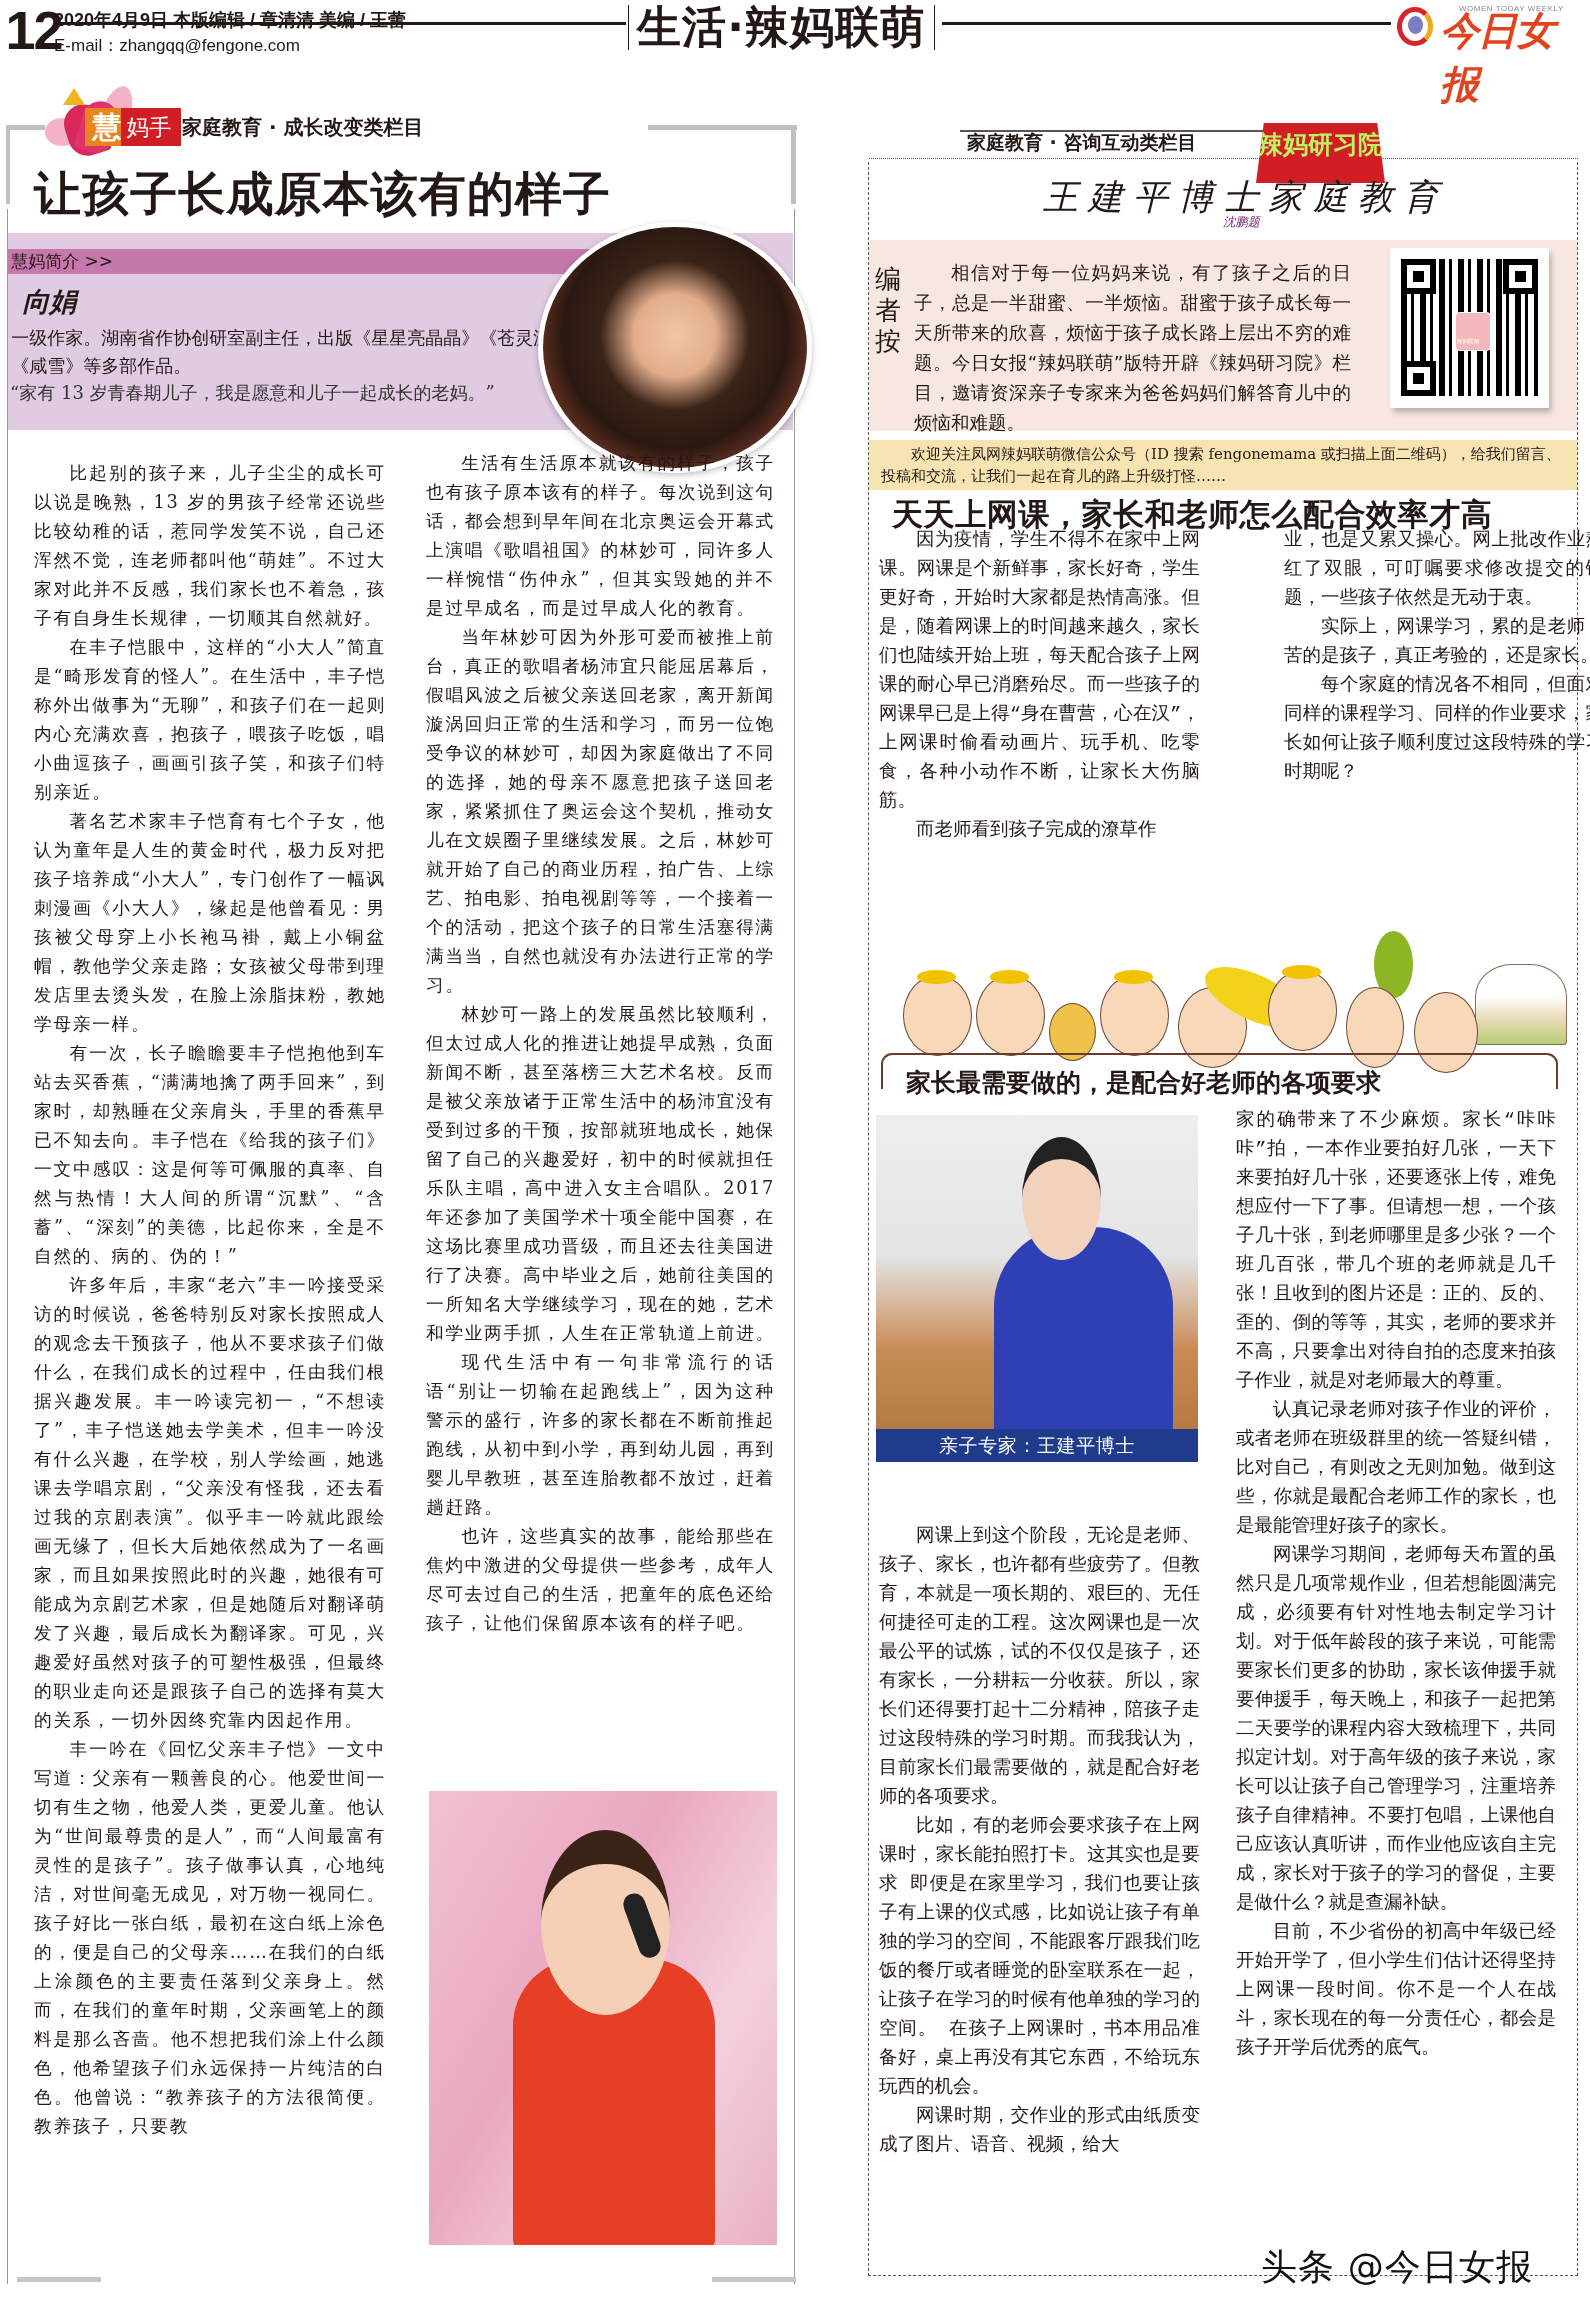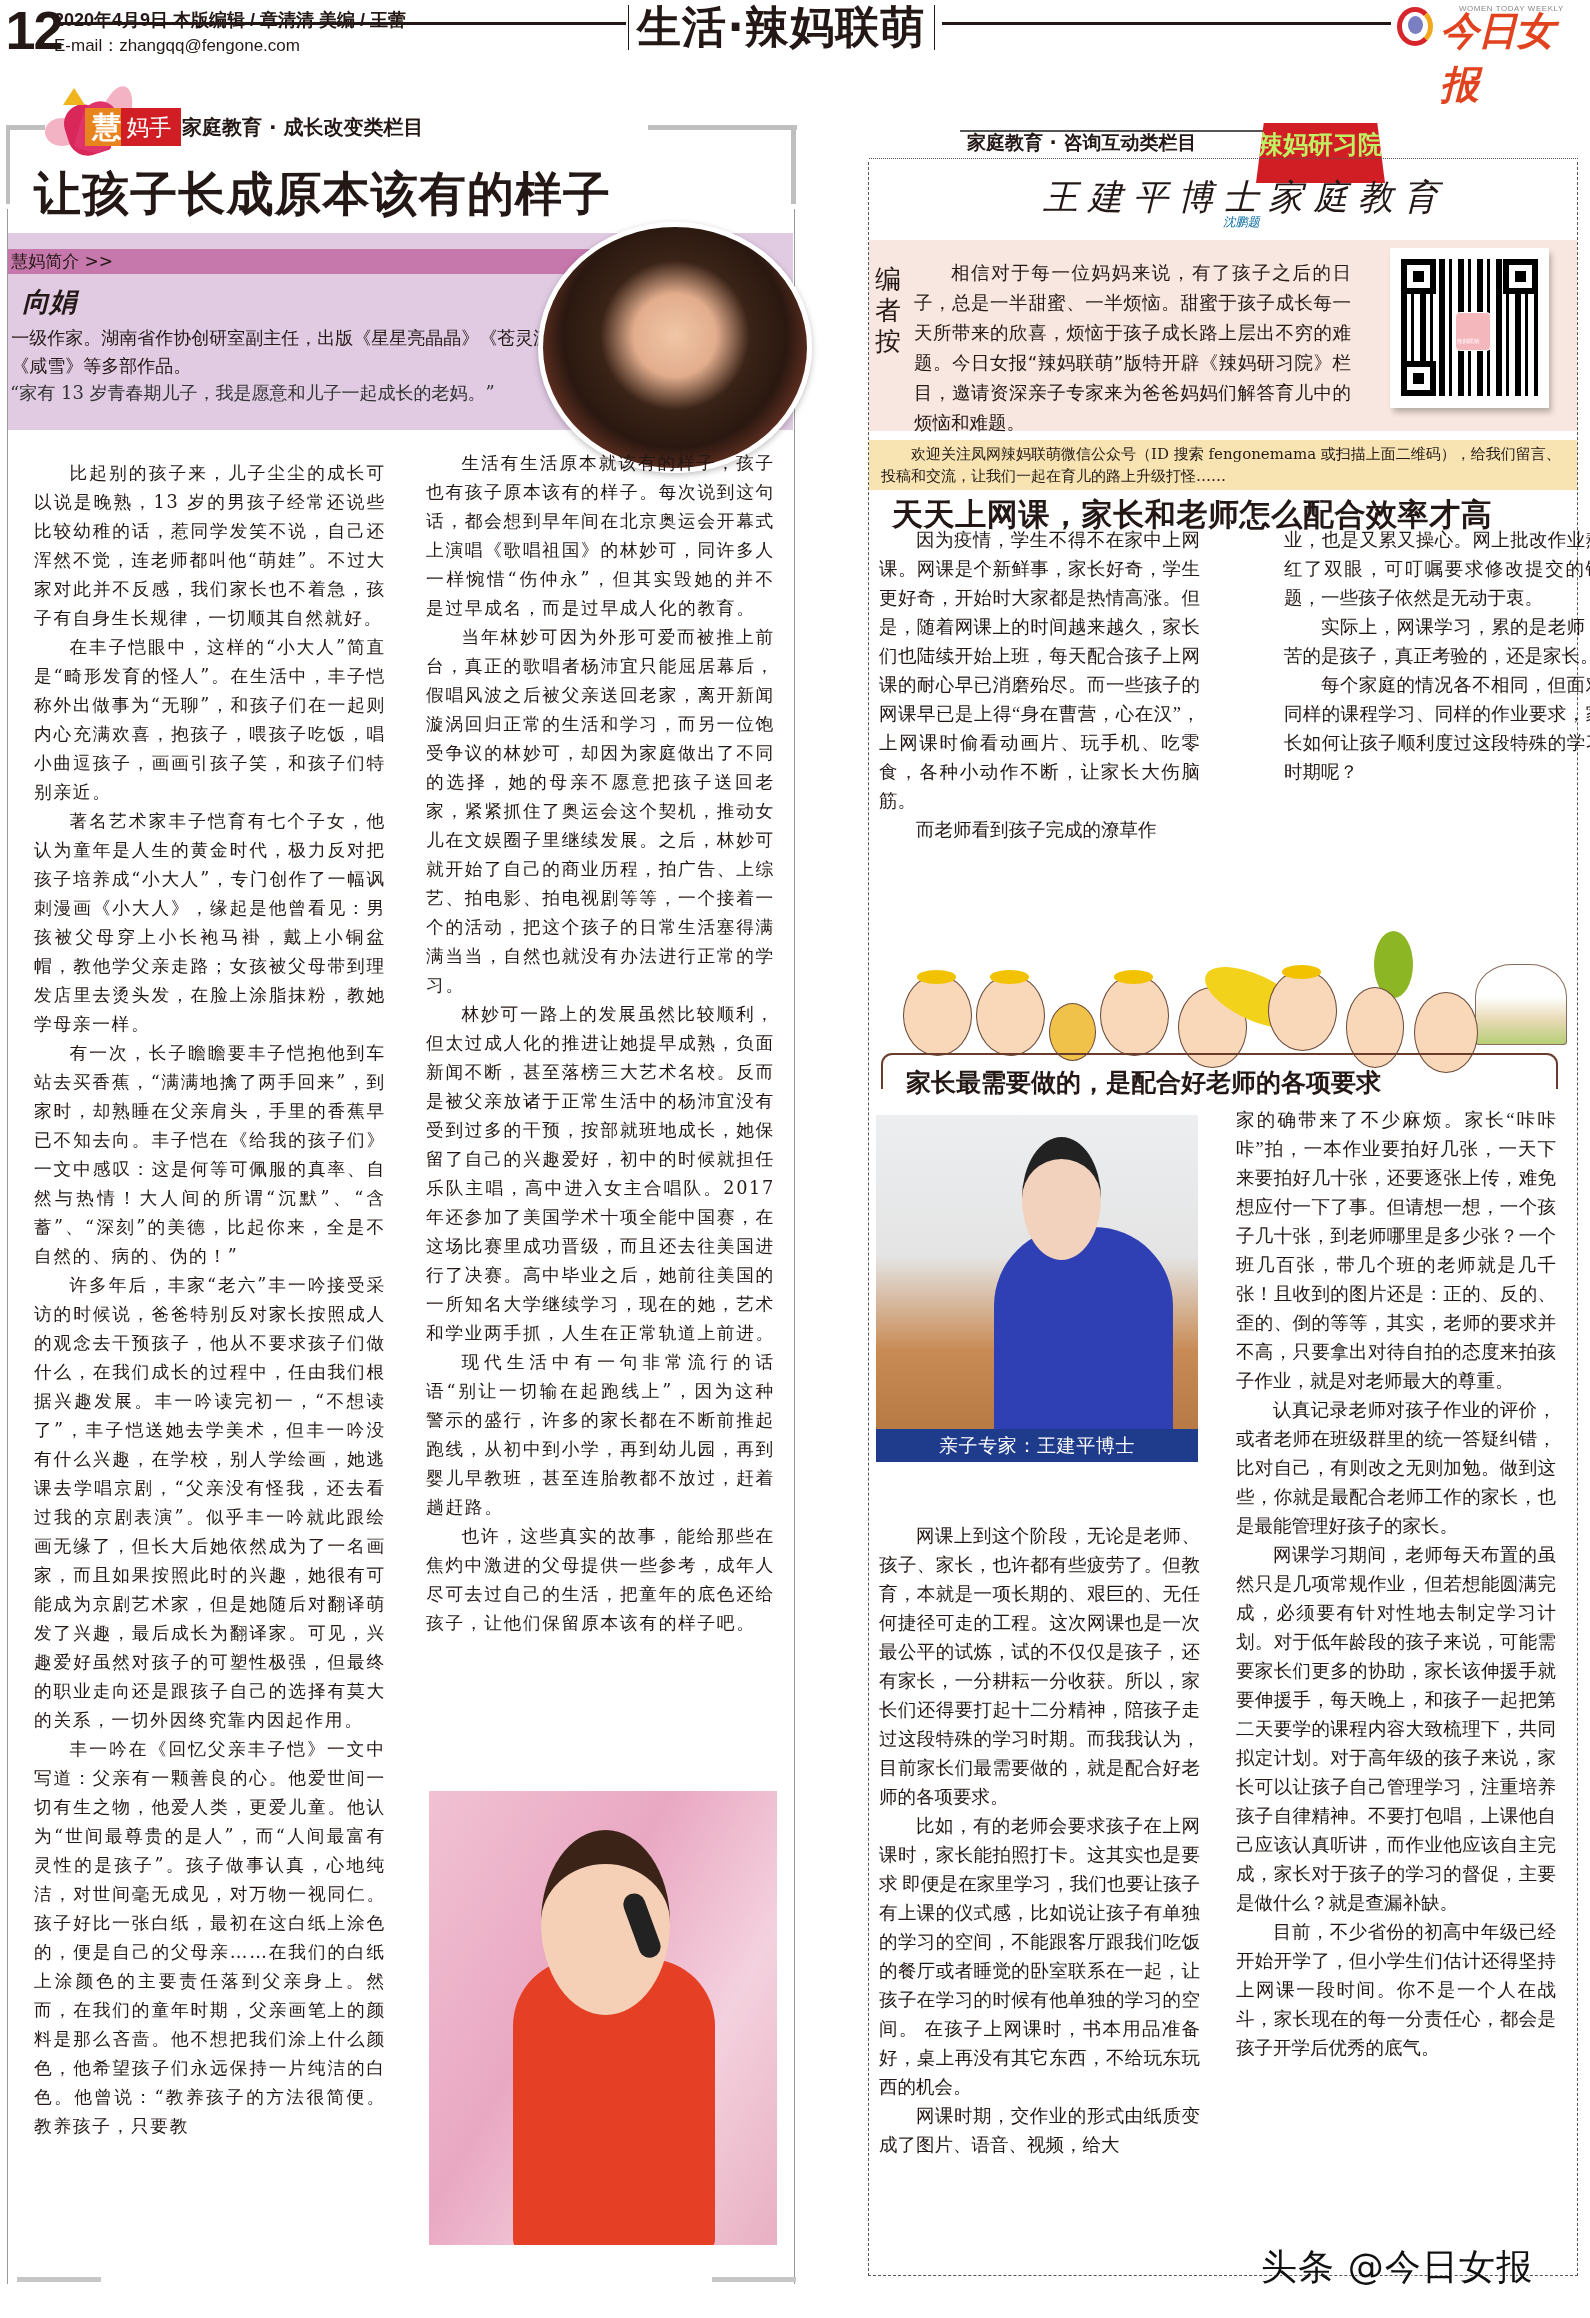--- a/index.html
+++ b/index.html
@@ -46,35 +46,35 @@
   .girl-face{position:absolute;left:112px;top:39px;width:129px;height:151px;background:#f5d0b7;border-radius:50%;border-top:34px solid #3b2318;}
   .girl-mic{position:absolute;left:202px;top:101px;width:22.4px;height:67px;background:#222;border-radius:11.2px;transform:rotate(-20deg);}
 
   
   .rframe{left:868px;top:162px;width:710px;height:2114px;border:1.7px dashed #555;border-top:none;box-sizing:border-box;}
   .rframe-top{left:869px;top:158px;width:709px;height:0;border-top:1.7px dotted #555;}
   .col-label-r{left:967px;top:130px;font-size:19px;font-weight:bold;}
   .r-hline{left:960px;top:130px;width:303px;height:1.7px;background:#555;}
   .lama-tag{left:1256px;top:123px;width:129px;height:60px;background:#d11e25;color:#bef264;font-size:25px;font-weight:bold;line-height:44px;text-align:center;clip-path:polygon(6% 0,94% 0,100% 100%,0 100%);}
   .calli{left:1043px;top:174px;font-size:35px;font-family:"DejaVu Serif",serif;font-style:italic;letter-spacing:10px;}
-  .calli-sig{left:1223px;top:214px;font-size:12.3px;font-style:italic;color:#0369a1;}
+  .calli-sig{left:1223px;top:214px;font-size:12.3px;font-style:italic;color:#701a75;}
   .editor-box{left:869px;top:240px;width:708px;height:191px;background:#f8e7e0;}
   .ed-vert{left:875px;top:264px;width:28px;font-size:26px;line-height:31px;}
   .ed-text{left:914px;top:258px;width:437px;font-size:18.5px;line-height:30px;text-align:justify;}
   .ed-text p{margin:0;text-indent:2em;}
   .qr-card{left:1390px;top:248px;width:159px;height:160px;background:#fff;box-shadow:3.4px 4.5px 5.6px rgba(0,0,0,.25);}
   .qr-grid{left:1401px;top:259px;width:137px;height:137px;background-image:repeating-linear-gradient(90deg,#000 0 5.6px,#fff 5.6px 10px,#000 10px 13.5px,#fff 13.5px 19px),repeating-linear-gradient(0deg,rgba(255,255,255,.0) 0 5.6px,rgba(255,255,255,.7) 5.6px 9px);}
   .qr-finder{width:35px;height:35px;border:6.2px solid #000;box-sizing:border-box;background:#fff;}
   .qr-finder::after{content:"";position:absolute;left:5.6px;top:5.6px;width:11.2px;height:11.2px;background:#000;}
   .qr-logo{left:1455px;top:312px;width:34px;height:37px;background:#f4b7bc;border-radius:4.5px;border:1.7px solid #fff;}
   .welcome-box{left:869px;top:440px;width:708px;height:50px;background:#f7e4b2;}
   .welcome-text{left:881px;top:443px;width:690px;font-family:"DejaVu Serif",serif;font-size:15px;line-height:22.4px;}
   .welcome-text p{margin:0;text-indent:2em;}
   .title-r{left:892px;top:494px;font-size:31px;font-family:"DejaVu Serif","Liberation Serif",serif;font-weight:bold;letter-spacing:0.6px;}
-  .r-body{font-size:18.5px;line-height:29px;text-align:justify;font-family:Liberation Serif, serif;}
+  .r-body{font-size:18.5px;line-height:29px;text-align:justify;font-family:Liberation Mono, monospace;}
   .r-body p{margin:0;text-indent:2em;}
   .rcol1{left:879px;top:526px;width:321px;}
   .rcol2{left:1284px;top:526px;width:320px;}
   .kids{left:864px;top:953px;width:712px;height:123px;}
   .kid{position:absolute;top:22.4px;width:67px;height:79px;background:#f9d7b9;border-radius:50%;border:1.7px solid #6a4a3a;}
   .kid-hair{position:absolute;top:17px;width:39px;height:13.5px;background:#f2c200;border-radius:50%;}
   .hat{position:absolute;left:337px;top:22.4px;width:107px;height:45px;background:#f2d21a;border-radius:50%;transform:rotate(25deg);}
   .balloon{position:absolute;left:510px;top:-22.4px;width:39px;height:67px;background:#8db624;border-radius:50%;}
   .sign{position:absolute;left:611px;top:11.2px;width:90px;height:79px;border:1.7px solid #8a6a5a;border-radius:40% 40% 3.4px 3.4px;background:linear-gradient(#fff 40%,#e7d9b3 70%,#b5cf77 100%);}
   .board{position:absolute;left:17px;top:100px;width:673px;height:34px;border-top:2.2px solid #6a3a2a;border-left:2.2px solid #6a3a2a;border-right:2.2px solid #6a3a2a;border-radius:11.2px 11.2px 0 0;}

